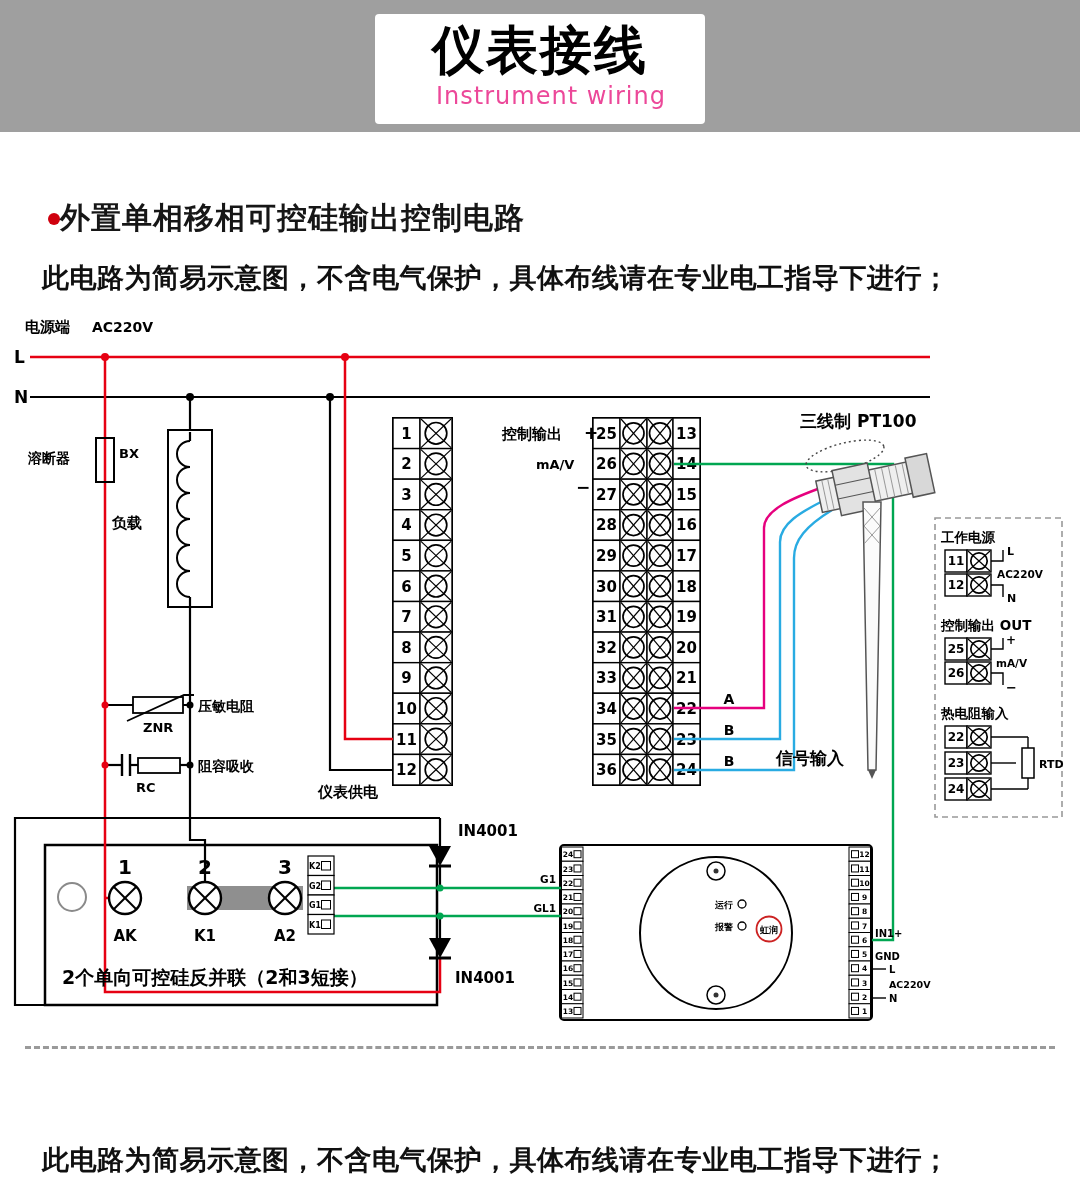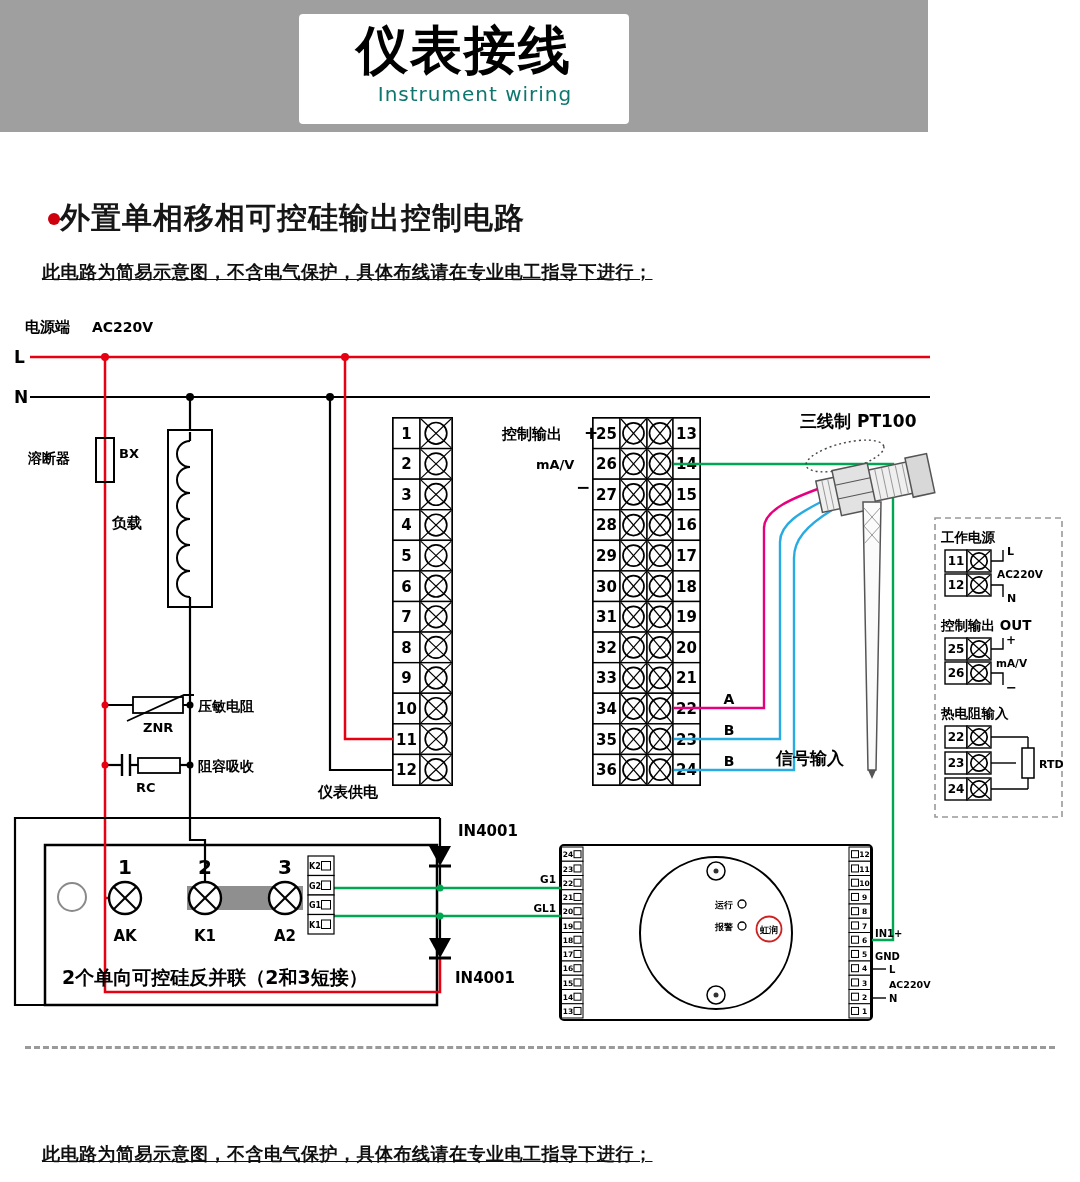--- a/index.html
+++ b/index.html
@@ -1,26 +1,26 @@
 <!DOCTYPE html>
 <html><head>
 <meta charset="utf-8">
 <style>
   html,body{margin:0;padding:0;background:#fff;}
   .page{position:relative;width:1080px;height:1182px;background:#fff;overflow:hidden;
         font-family:"DejaVu Sans","Liberation Sans",sans-serif;color:#111;}
-  .banner{position:absolute;top:0;left:0;width:928px;height:132px;background:#9f9f9f;}
+  .banner{position:absolute;top:0;left:0;width:1080px;height:132px;background:#9f9f9f;}
   .title-box{position:absolute;left:50%;transform:translateX(-50%);top:14px;width:330px;height:110px;
              background:#fff;border-radius:4px;text-align:center;}
   .title-box h1{margin:2px 0 0;font-size:52px;font-weight:bold;letter-spacing:2px;color:#000;}
-  .subtitle{font-size:20px;color:#0f766e;margin-top:-4px;letter-spacing:1px;padding-left:22px;}
+  .subtitle{font-size:24px;color:#ec4899;margin-top:-4px;letter-spacing:1px;padding-left:22px;}
   .sec-title{position:absolute;left:48px;display:flex;align-items:center;gap:0;
              font-size:30px;font-weight:600;color:#161616;letter-spacing:1px;white-space:nowrap;}
   .dot{width:12px;height:12px;border-radius:50%;background:#cf000e;flex:0 0 auto;}
-  .note{position:absolute;left:42px;font-size:18px;font-weight:bold;color:#101010;letter-spacing:.5px;white-space:nowrap;text-decoration:underline;}
+  .note{position:absolute;left:42px;font-size:27px;font-weight:bold;color:#101010;letter-spacing:.5px;white-space:nowrap;}
   .separator{position:absolute;left:25px;width:1030px;top:1046px;border-top:3px dashed #9a9a9a;}
   svg text{font-family:"DejaVu Sans","Liberation Sans",sans-serif;fill:#000;text-anchor:middle;}
   .tb{font-weight:bold;} .ts{text-anchor:start;} .te{text-anchor:end;}
   .wr{stroke:#e60012;stroke-width:2.5;fill:none;}
   .wk{stroke:#000;stroke-width:2.2;fill:none;}
   .wk1{stroke:#000;stroke-width:1.4;fill:none;}
   .wg{stroke:#00a651;stroke-width:2.4;fill:none;}
   .wc{stroke:#29abe2;stroke-width:2.4;fill:none;}
   .wm{stroke:#e6007e;stroke-width:2.4;fill:none;}
   .box2{fill:#fff;stroke:#000;stroke-width:2;}

